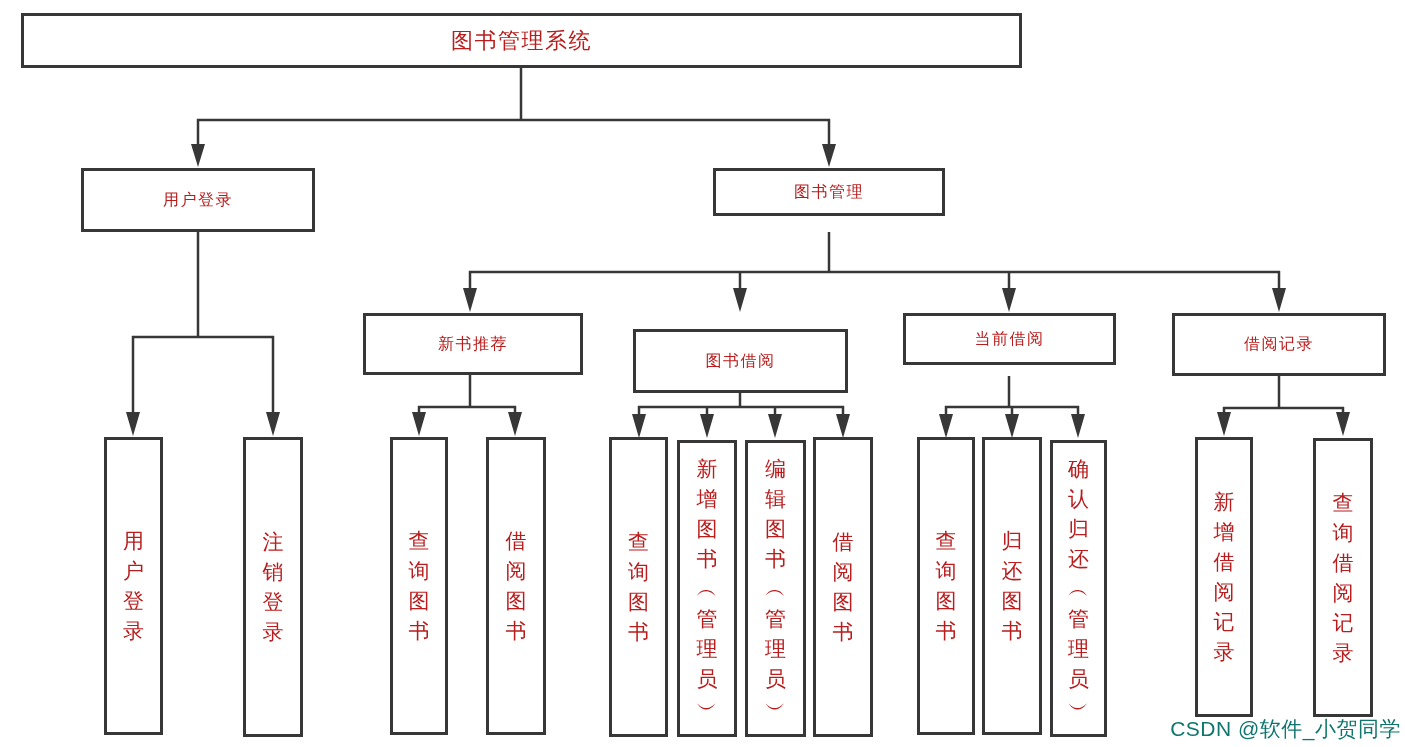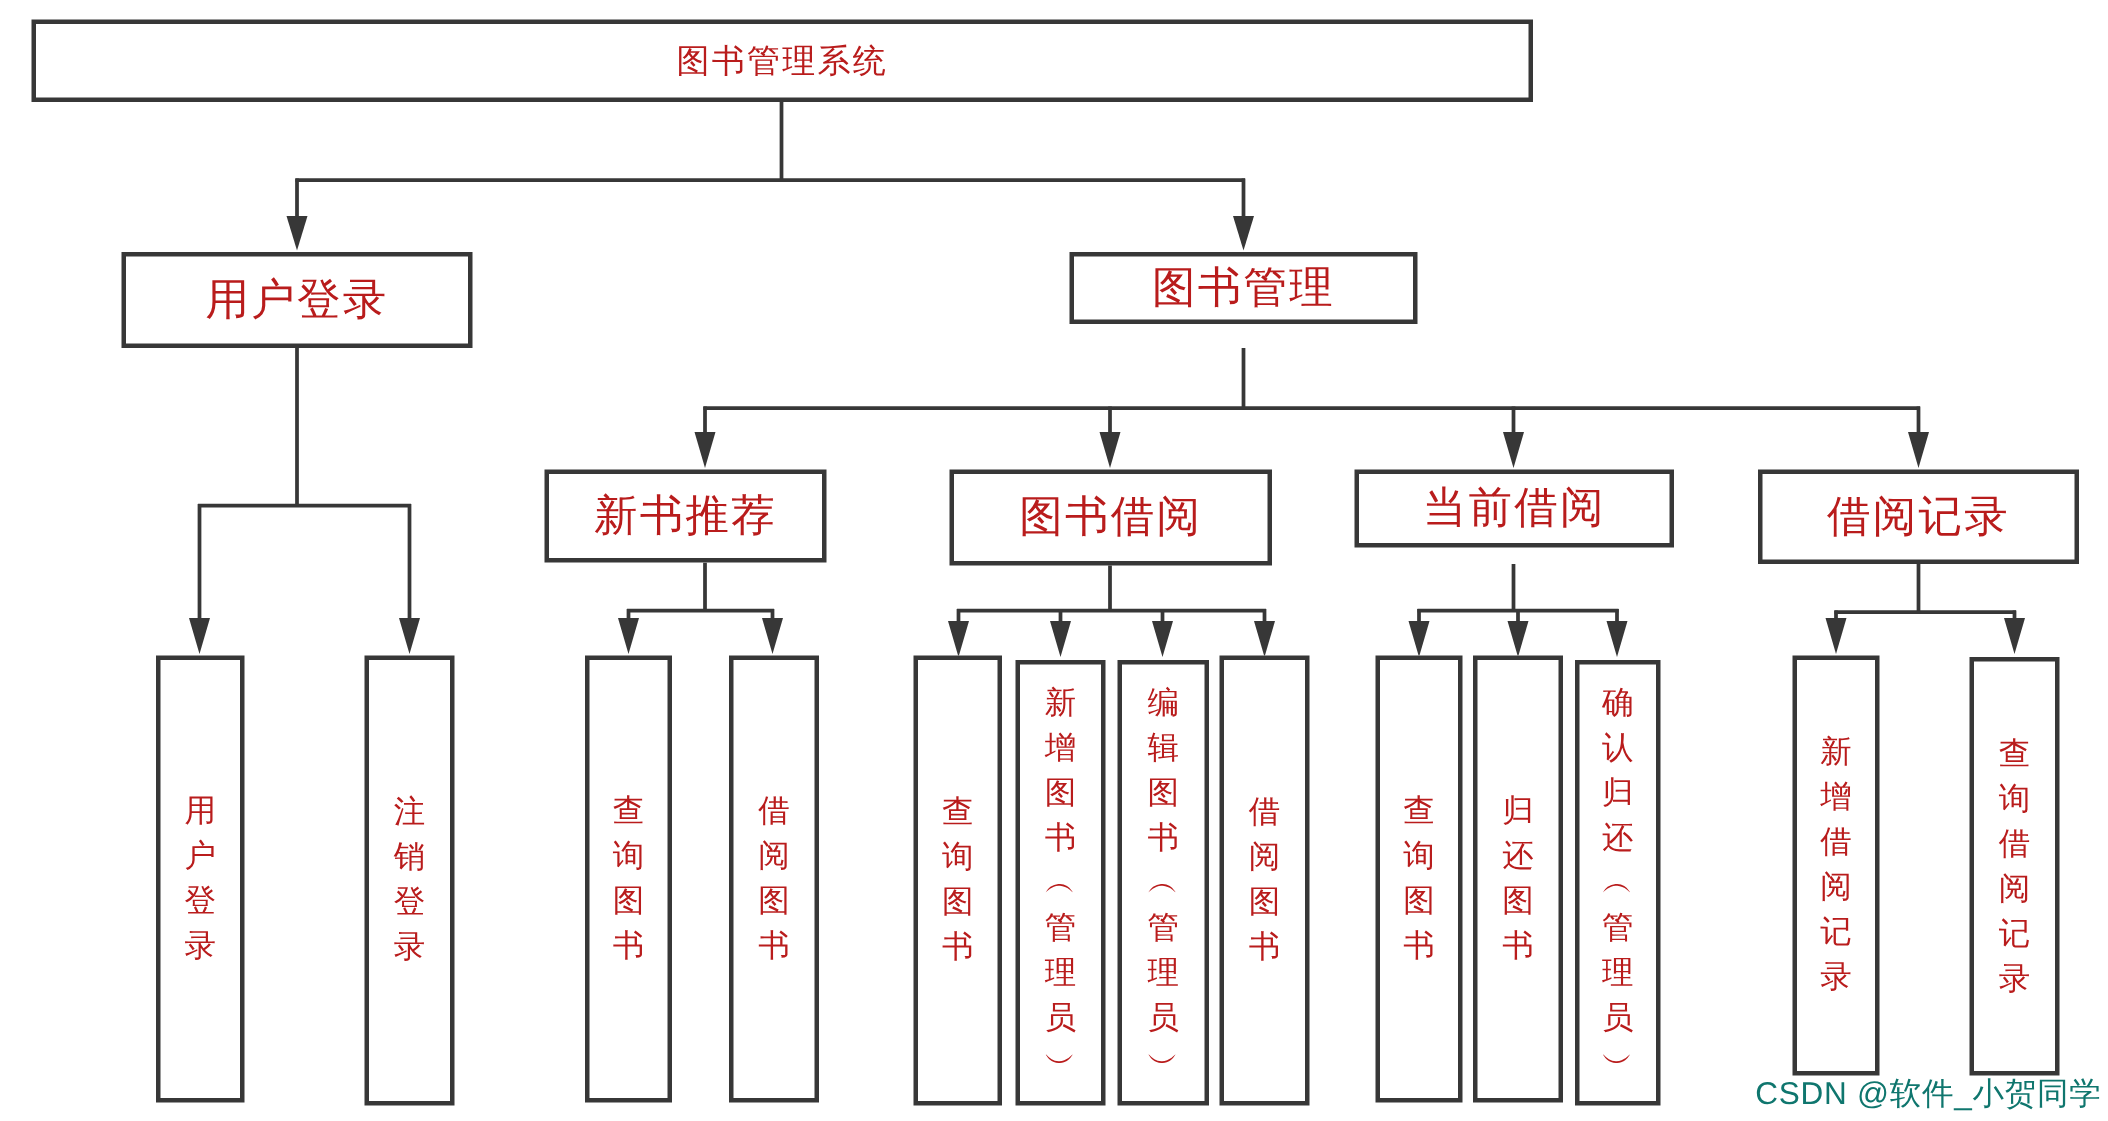--- a/index.html
+++ b/index.html
@@ -14,21 +14,21 @@
   svg.wires line { stroke: #373737; stroke-width: 2.5; }
   svg.wires polygon { fill: #373737; stroke: none; }
 
   .node {
     position: absolute;
     border: 3px solid #373737;
     background: #ffffff;
     display: flex; align-items: center; justify-content: center;
     color: #b91c1c;
   }
-  .h-node { font-size: 29px; letter-spacing: 1.5px; }
+  .h-node { font-size: 16px; letter-spacing: 1.5px; }
   .root-node { font-size: 22px; letter-spacing: 1.5px; }
 
   .leaf { font-size: 21px; }
   .vtext { display: block; }
   .vtext div { line-height: 30px; height: 30px; text-align: center; white-space: nowrap; }
 
   .watermark {
     position: absolute;
     top: 715px; right: 4px;
     font-size: 21px;
@@ -123,24 +123,24 @@
     <span>图书管理系统</span>
   </div>
 
   <div class="node h-node" style="left:81px; top:168px; width:234px; height:64px;">
     <span>用户登录</span>
   </div>
   <div class="node h-node" style="left:713px; top:168px; width:232px; height:48px;">
     <span>图书管理</span>
   </div>
 
-  <div class="node h-node" style="left:363px; top:313px; width:188px; height:62px;">
+  <div class="node h-node" style="left:363px; top:313px; width:220px; height:62px;">
     <span>新书推荐</span>
   </div>
-  <div class="node h-node" style="left:633px; top:313px; width:215px; height:64px;">
+  <div class="node h-node" style="left:633px; top:329px; width:215px; height:64px;">
     <span>图书借阅</span>
   </div>
   <div class="node h-node" style="left:903px; top:313px; width:213px; height:52px;">
     <span>当前借阅</span>
   </div>
   <div class="node h-node" style="left:1172px; top:313px; width:214px; height:63px;">
     <span>借阅记录</span>
   </div>
 
   <div class="node leaf" style="left:104px; top:437px; width:59px; height:298px;">

